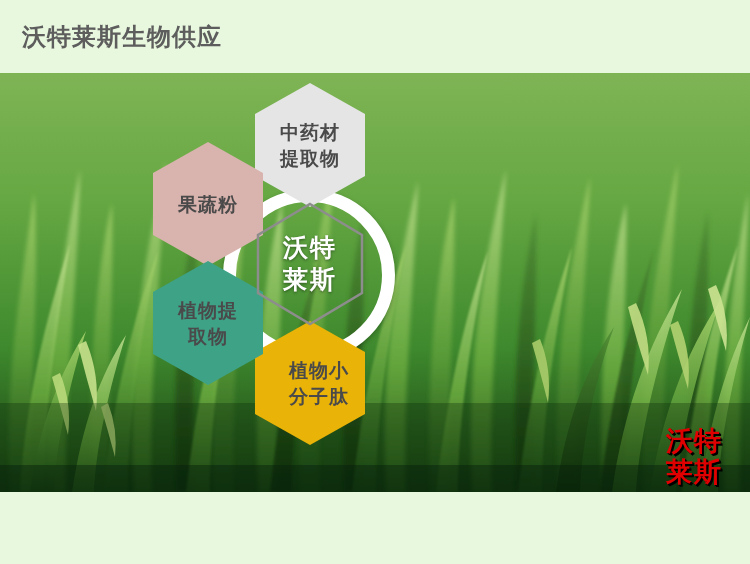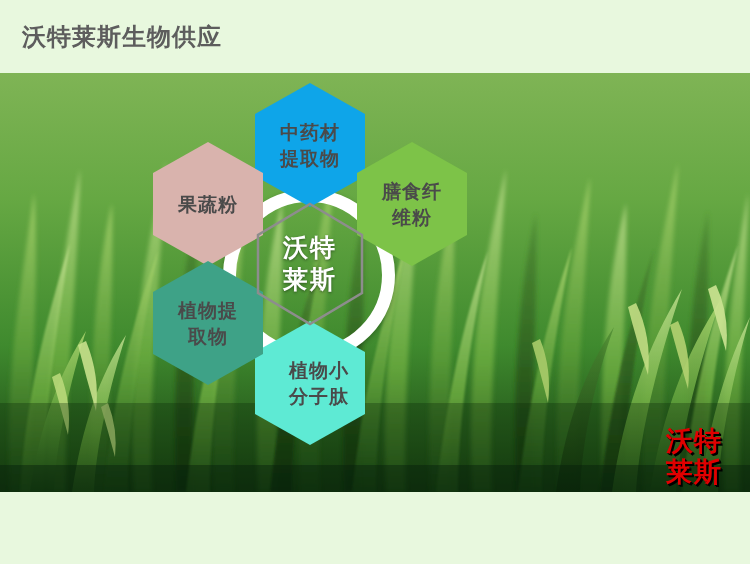--- a/index.html
+++ b/index.html
@@ -95,24 +95,24 @@
   }
   .hex .hex-label {
     font-size: 19px;
     font-weight: bold;
     color: #4a4a4a;
     line-height: 26px;
     letter-spacing: 1px;
     padding: 0 6px;
   }
 
-  #hex-top     { left: 130px; top: 0px;   background: #0ea5e9; }
+  #hex-top     { left: 130px; top: 0px;   background: #e5e5e5; }
   #hex-upright { left: 232px; top: 59px;  background: #7dc348; }
   #hex-lowright{ left: 232px; top: 178px; background: #f7c40d; }
-  #hex-bottom  { left: 130px; top: 238px; background: #5eead4; padding-left: 18px; }
+  #hex-bottom  { left: 130px; top: 238px; background: #eab308; padding-left: 18px; }
   #hex-lowleft { left: 28px;  top: 178px; background: #3ea287; }
   #hex-upleft  { left: 28px;  top: 59px;  background: #d9b3ad; }
 
   
   #hex-center {
     position: absolute;
     left: 130px;
     top: 119px;
     width: 110px;
     height: 124px;
@@ -258,26 +258,20 @@
 
       <div class="white-ring"></div>
 
       <div class="hex" id="hex-top">
         <div class="hex-label">
           <span>中药材</span><br>
           <span>提取物</span>
         </div>
       </div>
 
-      <div class="hex" id="hex-upright">
-        <div class="hex-label">
-          <span>膳食纤</span><br>
-          <span>维粉</span>
-        </div>
-      </div>
 
 
       <div class="hex" id="hex-bottom">
         <div class="hex-label">
           <span>植物小</span><br>
           <span>分子肽</span>
         </div>
       </div>
 
       <div class="hex" id="hex-upleft">

